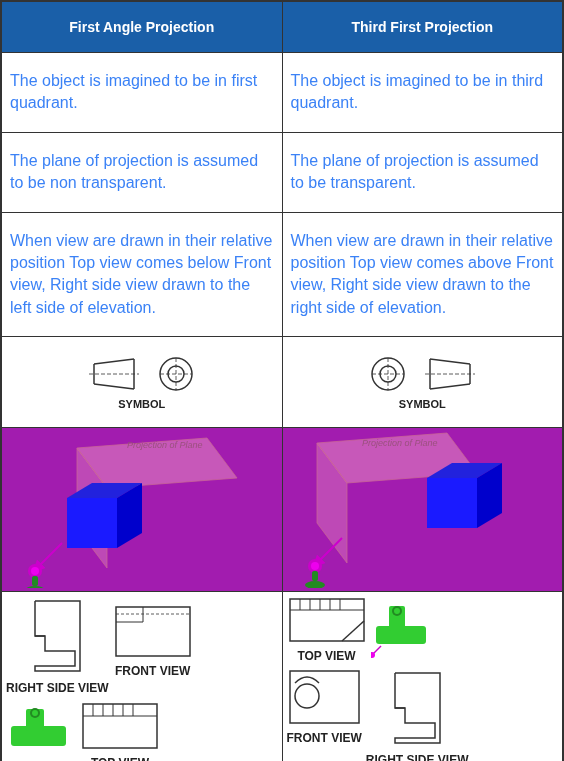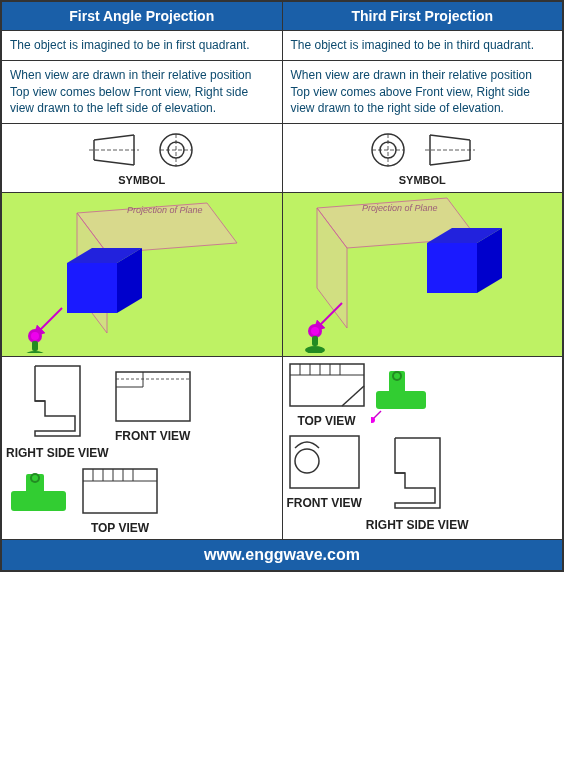--- a/index.html
+++ b/index.html
@@ -11,59 +11,59 @@
     }
 
     .main-table {
       width: 564px;
       border-collapse: collapse;
       border: 2px solid #333;
     }
 
     .main-table td, .main-table th {
       border: 1.5px solid #333;
-      padding: 6px 8px;
+      padding: 17px 8px;
       vertical-align: top;
     }
 
     .header-cell {
       background: #1a5fa8;
       color: #fff;
       font-weight: bold;
       font-size: 14px;
       text-align: center;
       padding: 8px;
       width: 50%;
     }
 
     .text-cell {
       vertical-align: top;
-      font-size: 12px;
-      color: #0c4a6e;
+      font-size: 16px;
+      color: #3b82f6;
       line-height: 1.4;
     }
 
     .symbol-cell {
       text-align: center;
       vertical-align: middle;
       padding: 10px 4px;
     }
 
     .symbol-label {
       font-size: 11px;
       font-weight: bold;
       margin-top: 4px;
       color: #222;
     }
 
     .diagram-cell {
       text-align: center;
       vertical-align: middle;
       padding: 4px;
-      background: #bef264;
+      background: #a21caf;
     }
 
     .views-cell {
       padding: 4px;
       vertical-align: middle;
     }
 
     .footer-cell {
       background: #1a5fa8;
       color: #fff;
@@ -97,20 +97,24 @@
     <th class="header-cell">First Angle Projection</th>
     <th class="header-cell">Third First Projection</th>
   </tr>
 
   <tr>
     <td class="text-cell">The object is imagined to be in first quadrant.</td>
     <td class="text-cell">The object is imagined to be in third quadrant.</td>
   </tr>
 
 
+  <tr>
+    <td class="text-cell">The plane of projection is assumed to be non transparent.</td>
+    <td class="text-cell">The plane of projection is assumed to be transparent.</td>
+  </tr>
 
   <tr>
     <td class="text-cell">When view are drawn in their relative position Top view comes below Front view, Right side view drawn to the left side of elevation.</td>
     <td class="text-cell">When view are drawn in their relative position Top view comes above Front view, Right side view drawn to the right side of elevation.</td>
   </tr>
 
   <tr>
     <td class="symbol-cell">
       <div class="symbol-container">
 

